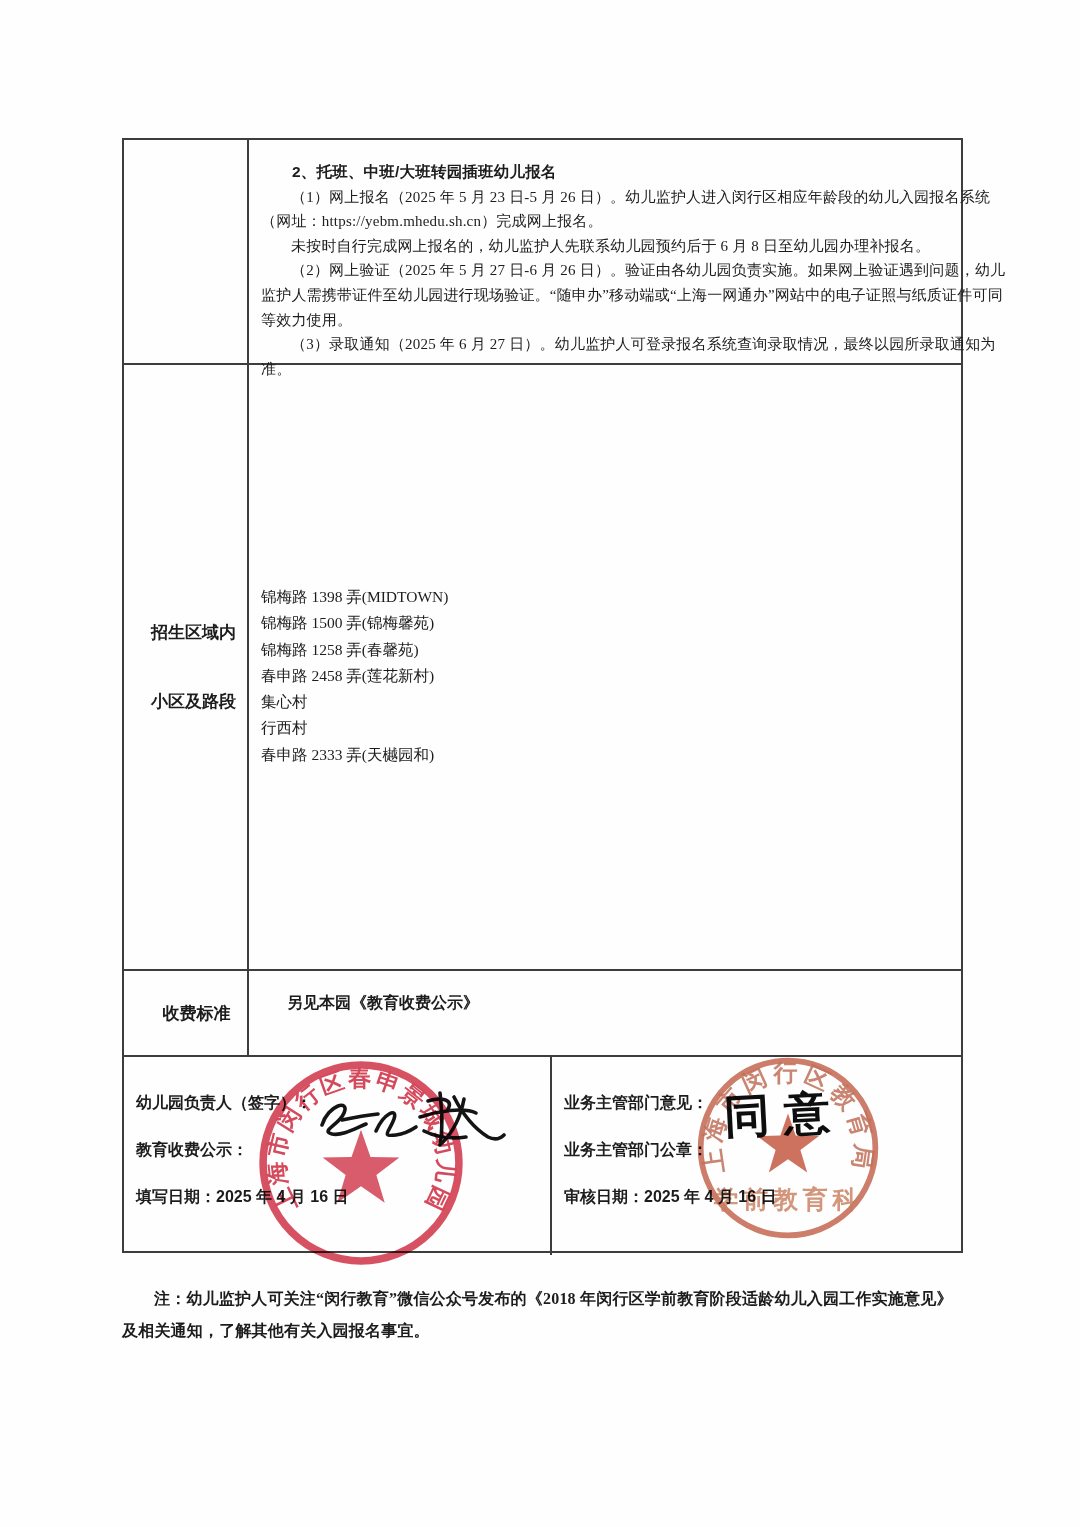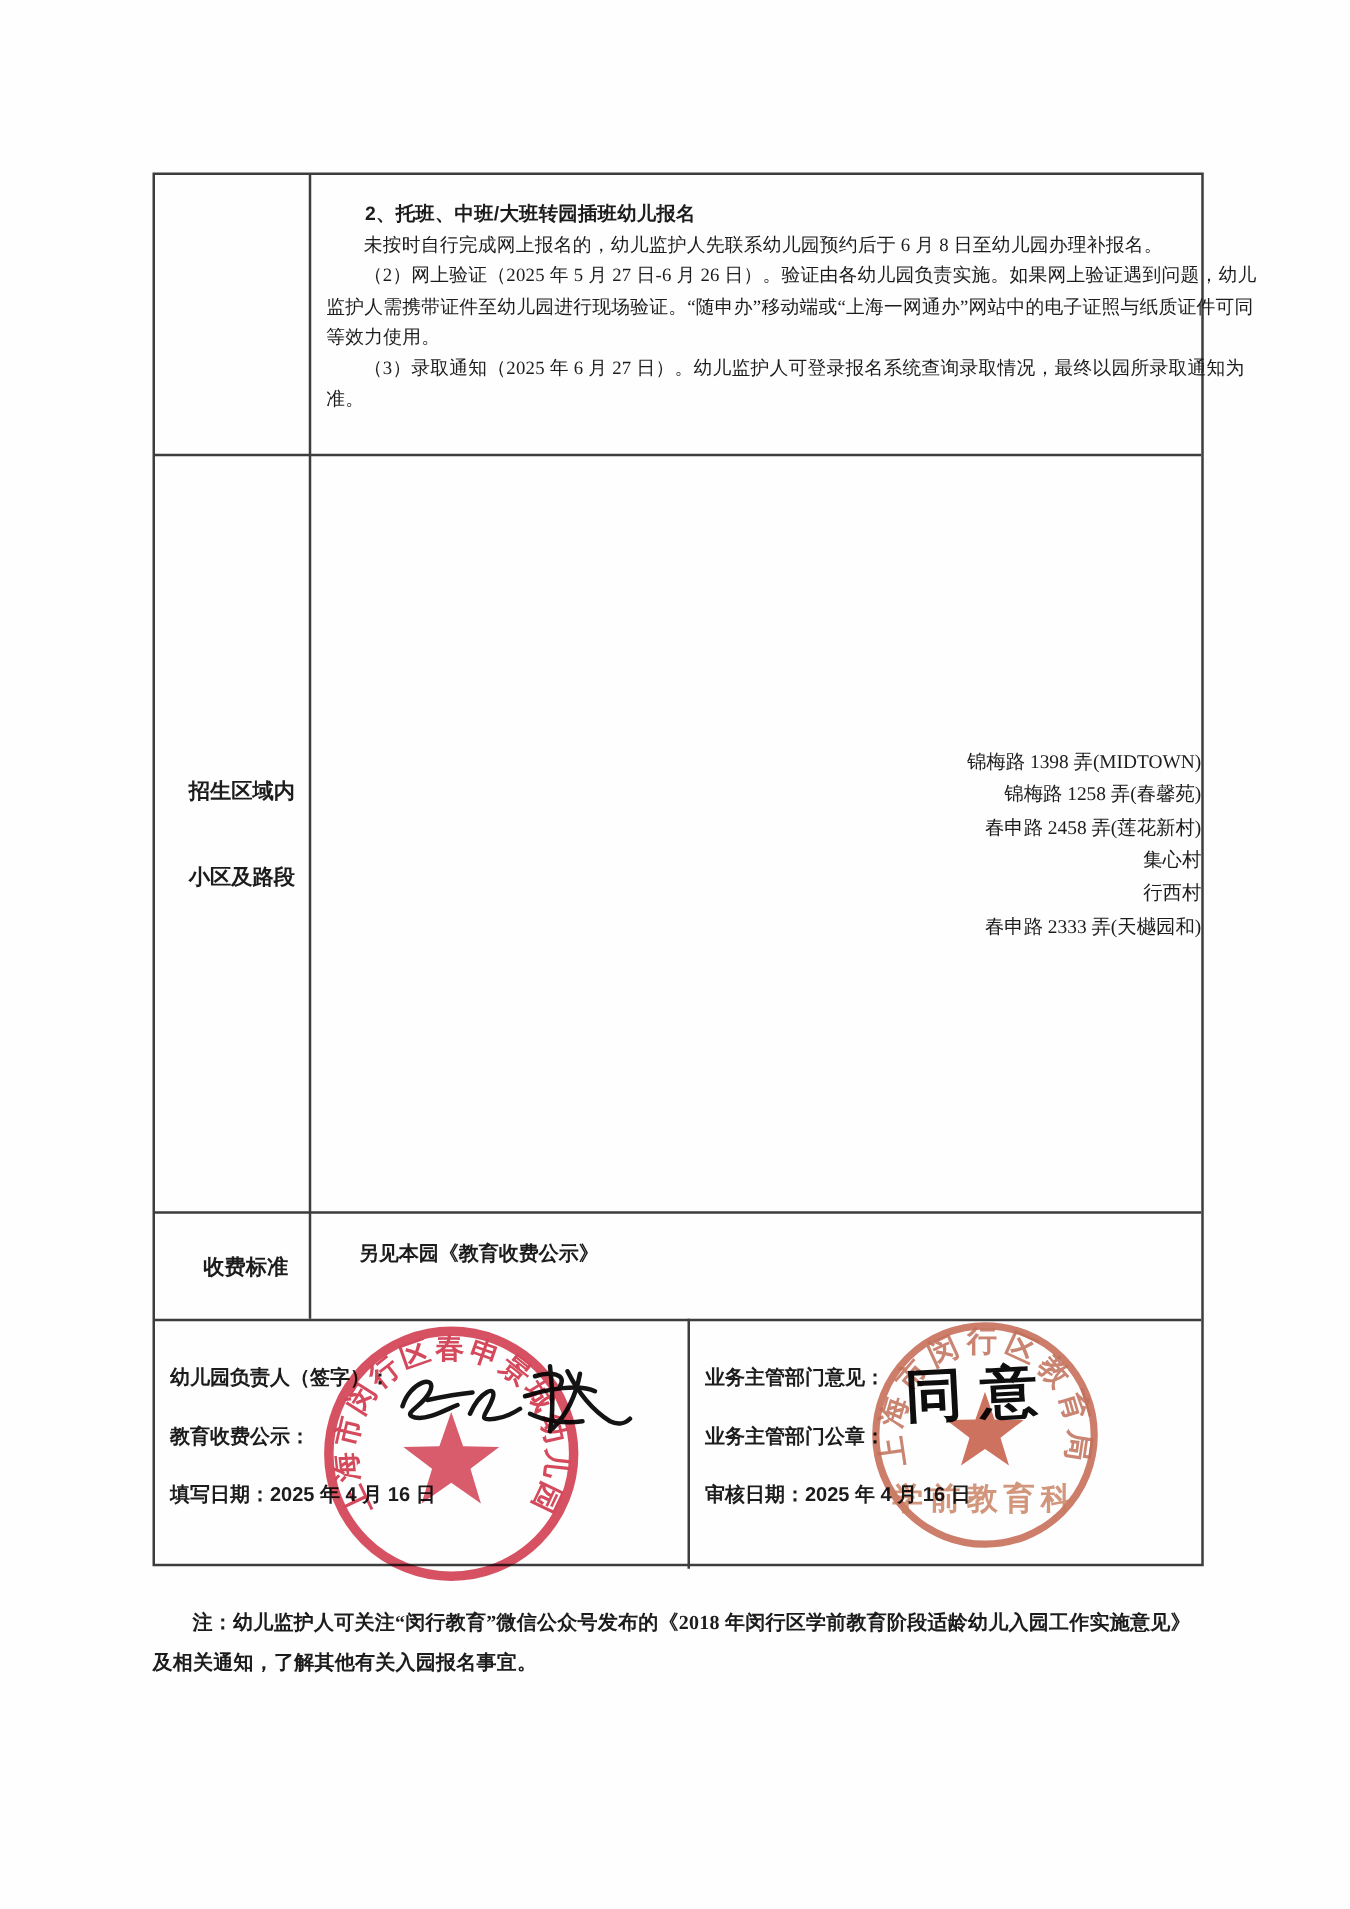--- a/index.html
+++ b/index.html
@@ -20,21 +20,21 @@
   .r1-content .hd{font-weight:700;text-indent:2em;
                   font-family:"Liberation Sans","DejaVu Sans",sans-serif;font-size:15.5px;}
   .r1-content p{margin:0;text-indent:2em;}
 
   
   .r2-label{left:0;top:227px;width:139px;height:600px;display:flex;flex-direction:column;
             justify-content:center;align-items:center;font-weight:700;font-size:17px;
             line-height:28px;font-family:"Liberation Sans","DejaVu Sans",sans-serif;gap:41px;}
   .r2-content{left:125px;top:227px;width:712px;height:600px;display:flex;flex-direction:column;
               justify-content:center;padding-left:12px;padding-top:18px;
-              font-size:15.5px;line-height:26.3px;text-align:right;}
+              font-size:15.5px;line-height:26.3px;}
 
   
   .r3-label{left:0;top:831px;width:145px;height:84px;display:flex;align-items:center;
             justify-content:center;font-weight:700;font-size:17px;
             font-family:"Liberation Sans","DejaVu Sans",sans-serif;}
   .r3-content{left:125px;top:831px;width:712px;height:84px;display:flex;align-items:center;
               padding-left:38px;padding-bottom:20px;font-weight:700;font-size:16px;
               font-family:"Liberation Sans","DejaVu Sans",sans-serif;}
 
   
@@ -65,31 +65,33 @@
   <div class="tbl">
 
     <div class="hl" style="top:223px"></div>
     <div class="hl" style="top:829px"></div>
     <div class="hl" style="top:915px"></div>
     <div class="vl" style="left:123px;top:0;height:915px"></div>
     <div class="vl" style="left:426px;top:915px;height:200px"></div>
 
     <div class="cell r1-content">
       <div class="hd">2、托班、中班/大班转园插班幼儿报名</div>
+      <p>（1）网上报名（2025 年 5 月 23 日-5 月 26 日）。幼儿监护人进入闵行区相应年龄段的幼儿入园报名系统（网址：https://yebm.mhedu.sh.cn）完成网上报名。</p>
       <p>未按时自行完成网上报名的，幼儿监护人先联系幼儿园预约后于 6 月 8 日至幼儿园办理补报名。</p>
       <p>（2）网上验证（2025 年 5 月 27 日-6 月 26 日）。验证由各幼儿园负责实施。如果网上验证遇到问题，幼儿监护人需携带证件至幼儿园进行现场验证。“随申办”移动端或“上海一网通办”网站中的电子证照与纸质证件可同等效力使用。</p>
       <p>（3）录取通知（2025 年 6 月 27 日）。幼儿监护人可登录报名系统查询录取情况，最终以园所录取通知为准。</p>
     </div>
 
     <div class="cell r2-label">
       <div>招生区域内</div>
       <div>小区及路段</div>
     </div>
     <div class="cell r2-content">
       <div>锦梅路 1398 弄(MIDTOWN)</div>
+      <div>锦梅路 1500 弄(锦梅馨苑)</div>
       <div>锦梅路 1258 弄(春馨苑)</div>
       <div>春申路 2458 弄(莲花新村)</div>
       <div>集心村</div>
       <div>行西村</div>
       <div>春申路 2333 弄(天樾园和)</div>
     </div>
 
     <div class="cell r3-label">收费标准</div>
     <div class="cell r3-content">另见本园《教育收费公示》</div>
 

